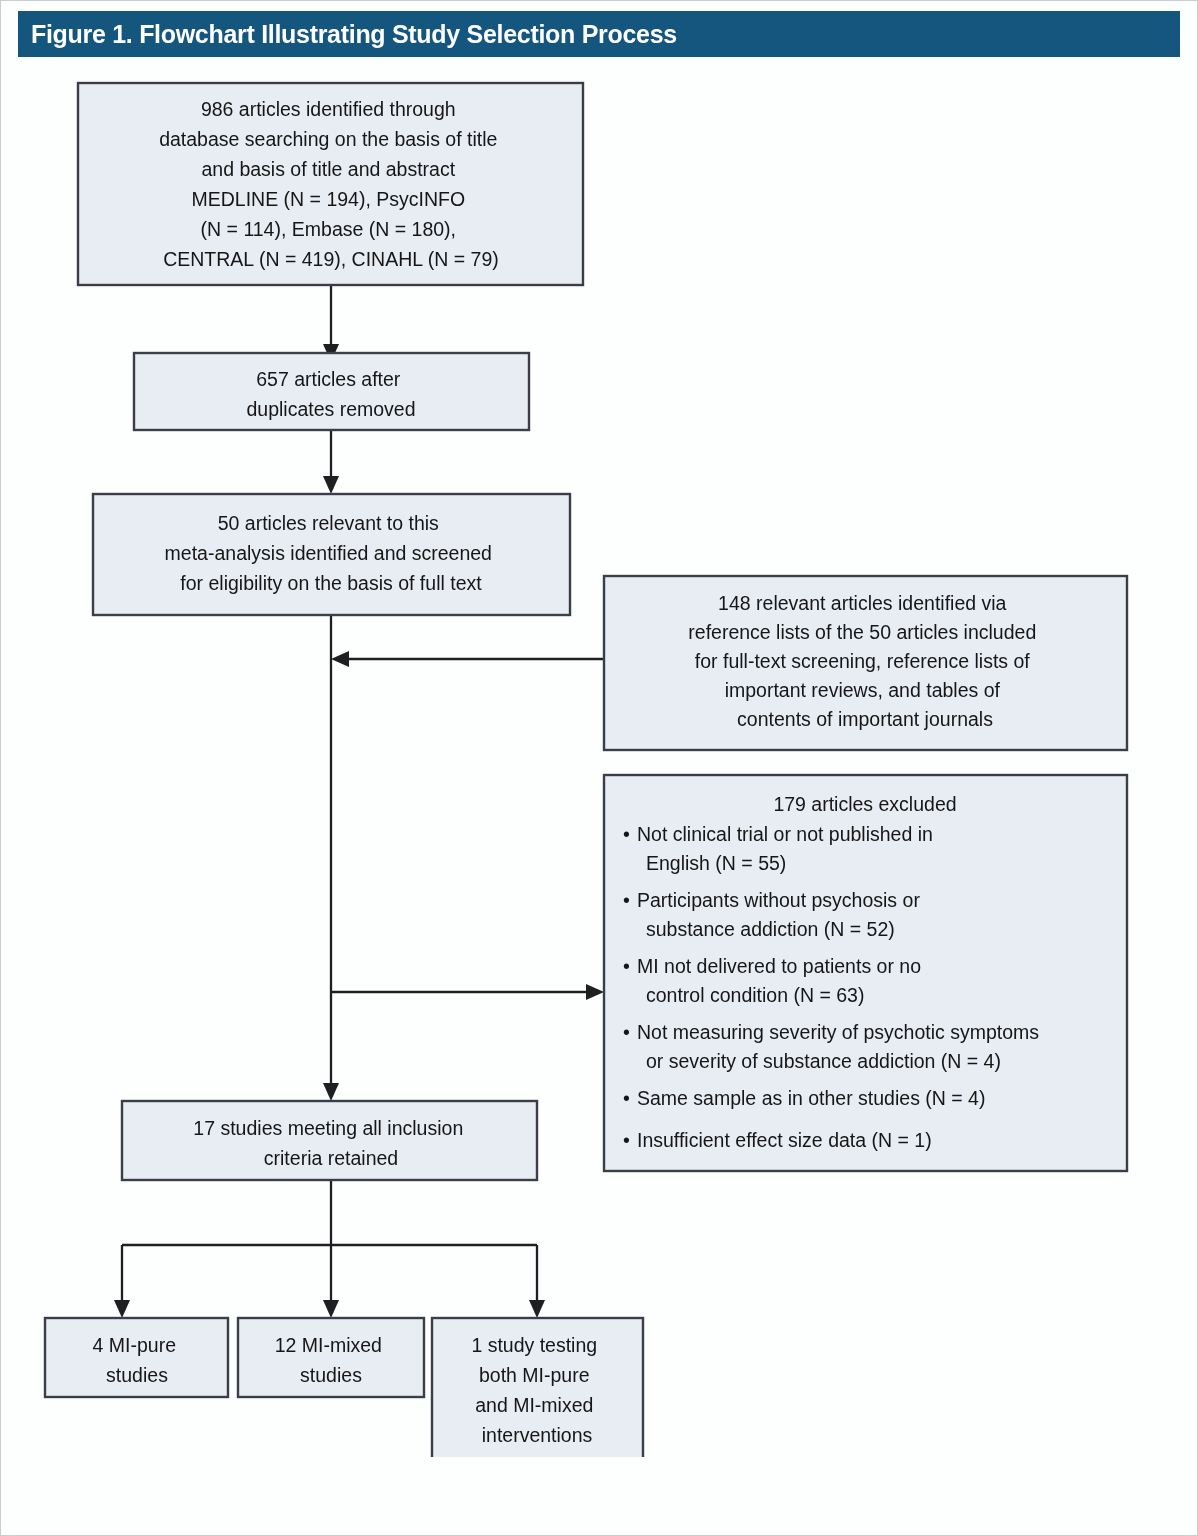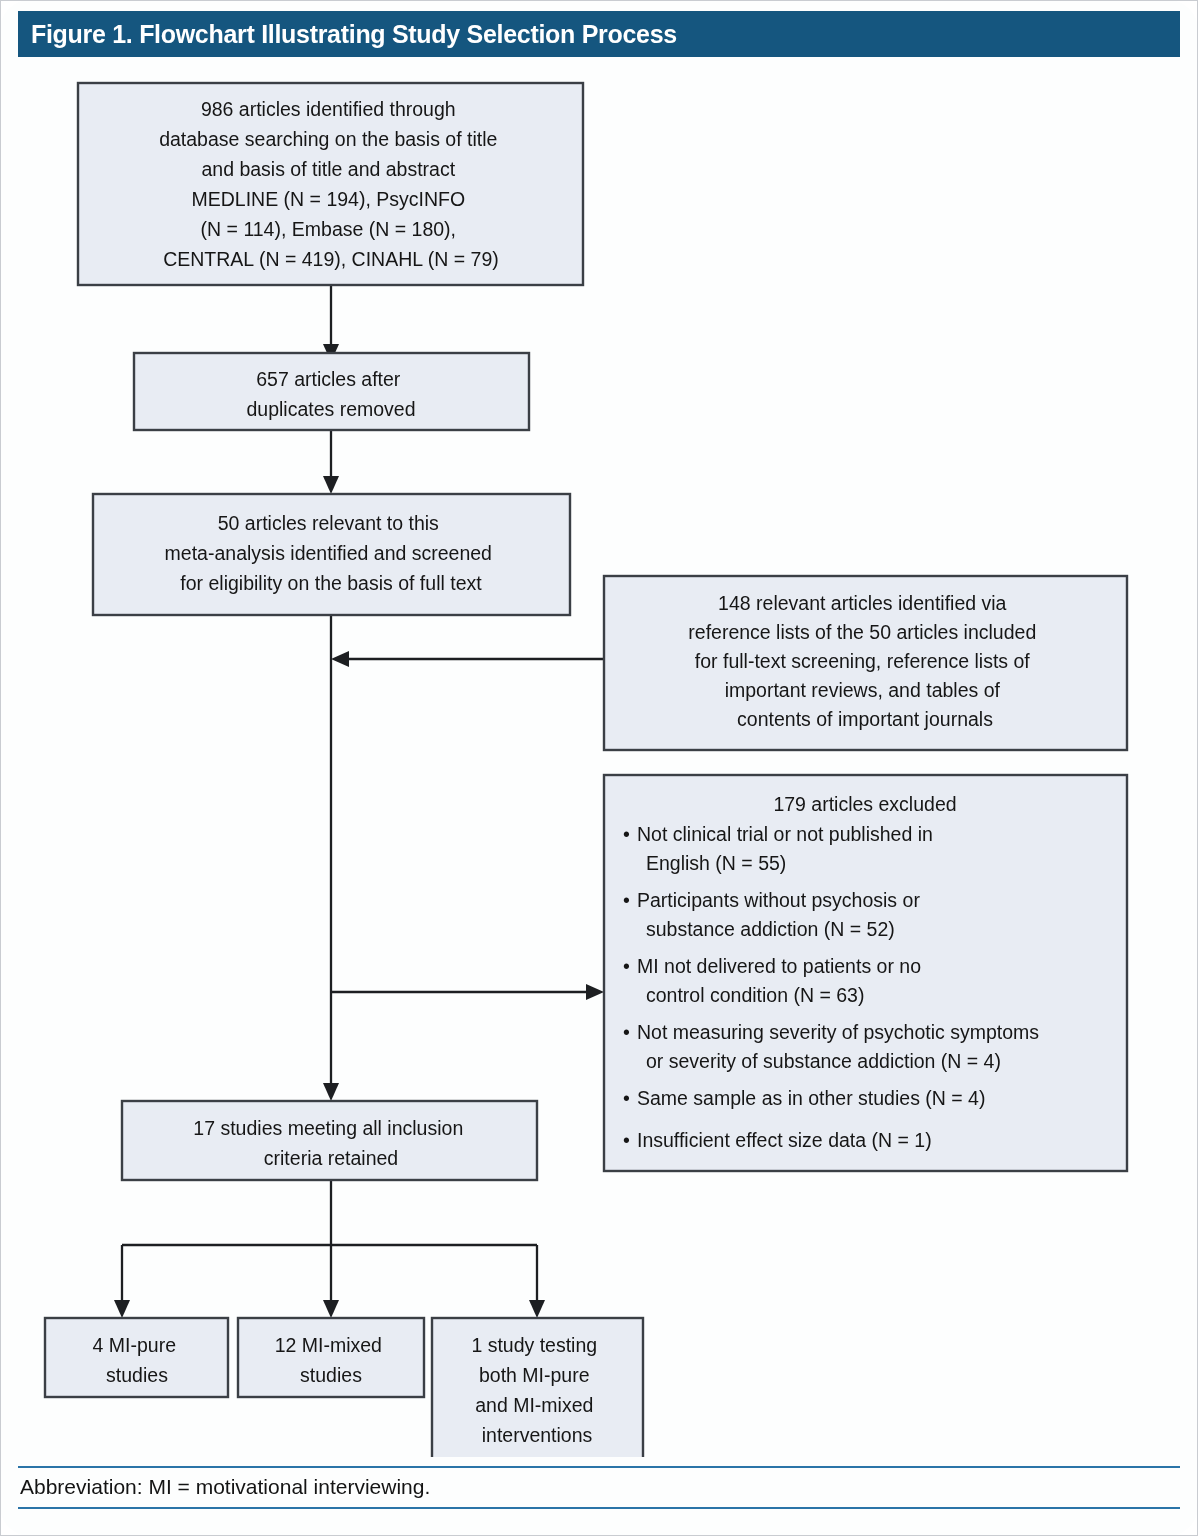--- a/index.html
+++ b/index.html
@@ -235,19 +235,14 @@
       <text class="node-text center" x="537" y="1269">
         <tspan x="537" dy="26">1 study testing</tspan>
         <tspan x="537" dy="30">both MI-pure</tspan>
         <tspan x="537" dy="30">and MI-mixed</tspan>
         <tspan x="537" dy="30">interventions</tspan>
       </text>
     </g>
 
   </svg>
 
-  <div id="footnote-wrap">
-    <div class="rule"></div>
-    <div id="footnote-text">Abbreviation: MI = motivational interviewing.</div>
-    <div class="rule"></div>
-  </div>
 
 </div>
 
 </body></html>

